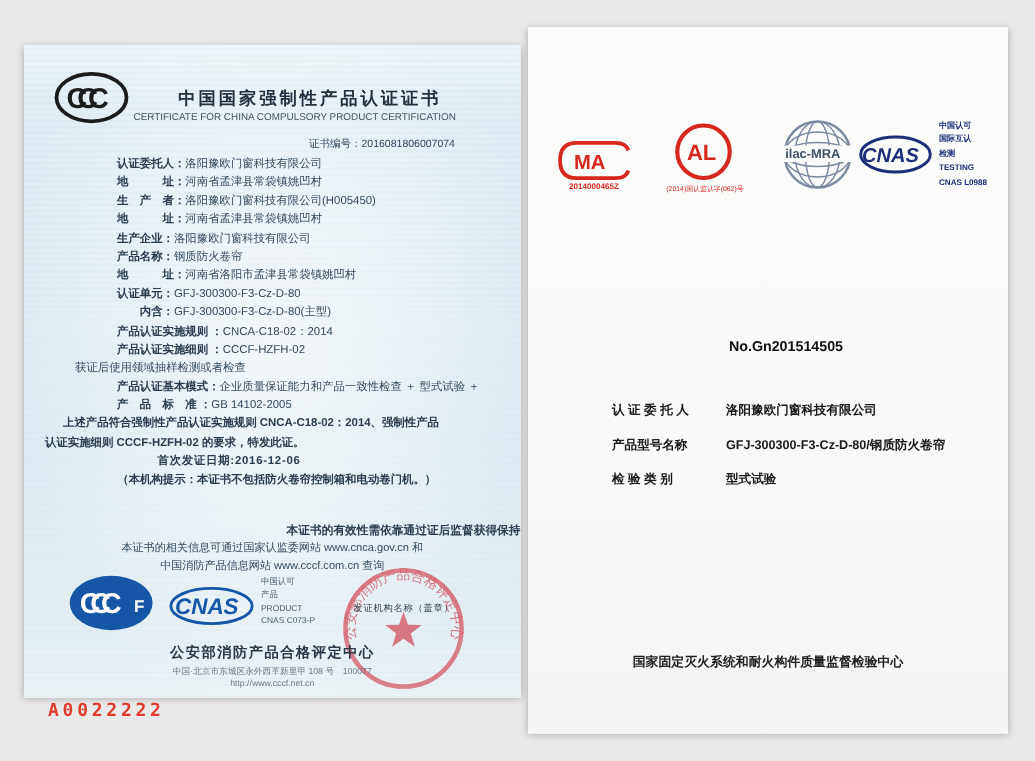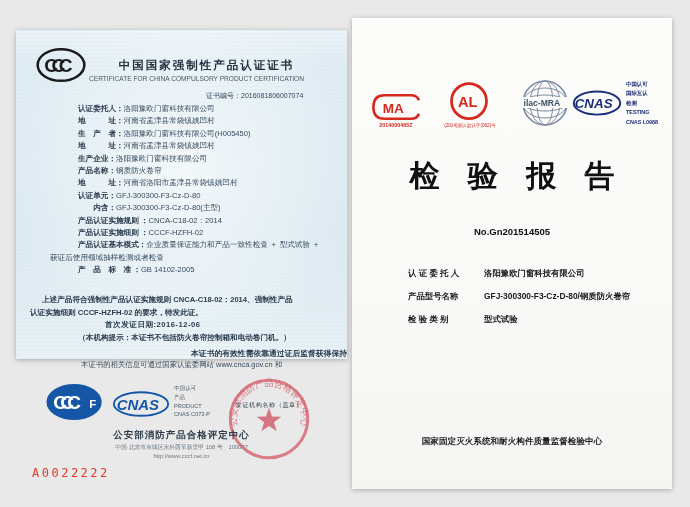--- a/index.html
+++ b/index.html
@@ -2,21 +2,21 @@
 <html><head>
 <meta charset="utf-8">
 <style>
   * { margin:0; padding:0; box-sizing:border-box; }
   html,body { width:690px; height:507px; overflow:hidden; }
   body { font-family:"Liberation Sans","DejaVu Sans",sans-serif; background:#e9e9e9; }
   .canvas { position:relative; width:690px; height:507px; background:#e9e9e9; }
 
   .cert { position:absolute; box-shadow:0 1px 5px rgba(0,0,0,.28); }
   .cert-left {
-    left:16px; top:30px; width:331px; height:329px;
+    left:16px; top:30px; width:331px; height:435px;
     background:
       radial-gradient(ellipse at 50% 45%, rgba(255,255,255,.55), rgba(205,226,238,.30) 75%),
       repeating-linear-gradient(0deg, rgba(150,190,212,.10) 0 1px, transparent 1px 4px),
       linear-gradient(180deg,#f8fafb 0%, #eaf2f6 10%, #e4eef3 60%, #eef4f6 92%, #f7f9f9 100%);
     color:#33475a;
   }
   .cert-right {
     left:352px; top:18px; width:320px; height:471px;
     background:linear-gradient(180deg,#fcfcfb 0%, #f9f9f8 60%, #f5f5f3 100%);
     color:#1c1c1c;
@@ -28,50 +28,50 @@
   .l-title { left:58px; right:8px; top:28px; text-align:center; font-size:11.5px; font-weight:bold; letter-spacing:2px; color:#23313f; }
   .l-sub   { left:34px; right:4px; top:45px; text-align:center; font-size:6.6px; color:#46555f; }
   .l-certno{ left:190px; top:61px; font-size:7px; color:#33475a; }
 
   .l-body  { left:14px; top:73px; right:8px; font-size:7.6px; }
   .l-body .ln { height:12.4px; line-height:12.4px; white-space:nowrap; padding-left:28px; }
   .l-body .ln.outdent { padding-left:0; }
   .l-body .lab { font-weight:bold; color:#2b3c4e; white-space:pre;margin-left:20px; }
   .l-body .val { color:#35495c; white-space:pre; }
   .l-body .stmt { height:12.4px; line-height:12.4px; font-weight:bold; color:#2b3c4e; white-space:nowrap; }
-  .l-body .stmt.first { padding-left:12px;margin-top:18px; }
+  .l-body .stmt.first { padding-left:12px; }
   .l-body .dateline { height:12.4px; line-height:12.4px; font-weight:bold; color:#2b3c4e; white-space:nowrap; }
   .l-body .dateline.first { padding-left:75px; letter-spacing:.5px; }
   .l-body .noteline { height:12.4px; line-height:12.4px; text-align:center; color:#2b3c4e; font-weight:bold; white-space:nowrap; }
 
   .l-f1 { left:0; top:318px; width:100%; text-align:right; font-size:7.8px; font-weight:bold; color:#2b3c4e; }
   .l-f2 { left:0; top:330px; width:100%; text-align:center; font-size:7.4px; color:#35495c; }
   .l-f3 { left:0; top:342px; width:100%; text-align:center; font-size:7.4px; color:#35495c; }
 
   .l-cccf { left:28px; top:352px; }
   .l-cnas { left:96px; top:357px; }
   .l-cnasblock { left:158px; top:354px; font-size:5.6px; line-height:8.8px; color:#4a5a68; }
   .l-stamp { left:210px; top:346px; }
   .l-stampcap { left:196px; top:371px; width:114px; text-align:center; font-size:6.2px; letter-spacing:.5px; color:#333f4c; }
   .l-org  { left:0; top:399px; width:100%; text-align:center; font-size:9.5px; font-weight:bold; letter-spacing:1px; color:#2c3a48; }
   .l-addr { left:0; top:413px; width:100%; text-align:center; font-size:5.8px; color:#6b7884; }
   .l-url  { left:0; top:423px; width:100%; text-align:center; font-size:5.8px; color:#6b7884; }
-  .l-serial { left:16px; top:436px; font-size:12px; font-weight:normal; letter-spacing:2.5px; color:#e03a2c; font-family:"DejaVu Sans Mono",monospace; }
+  .l-serial { left:16px; top:436px; font-size:12px; font-weight:bold; letter-spacing:2.5px; color:#e03a2c; font-family:"DejaVu Sans Mono",monospace; }
 
   
   .r-cma   { left:18px; top:74px; }
   .r-cmacap{ left:8px;  top:104px; width:72px; text-align:center; font-size:5.4px; font-weight:bold; color:#d7281e; }
   .r-al    { left:94px; top:62px; }
   .r-alcap { left:74px; top:105px; width:88px; text-align:center; font-size:4.6px; color:#d7281e; white-space:nowrap; }
   .r-ilac  { left:168px; top:60px; }
   .r-cnas  { left:220px; top:66px; }
   .r-cnasblock { left:274px; top:62px; font-size:5.4px; line-height:9.4px; font-weight:bold; color:#1c2e78; }
 
   .r-title { left:0; top:138px; width:100%; text-align:center; font-size:30px; font-weight:bold; color:#101010; letter-spacing:10px; padding-left:10px; }
-  .r-no    { left:0; top:208px; width:100%; text-align:center; font-size:9.5px; font-weight:bold; color:#101010; }
+  .r-no    { left:12px; top:208px; width:100%; text-align:center; font-size:9.5px; font-weight:bold; color:#101010; }
 
   .r-fields { left:56px; top:250px; font-size:8.4px; }
   .r-fields .frow { height:23px; white-space:nowrap; }
   .r-fields .flab { display:inline-block; width:76px; font-weight:bold; color:#1a1a1a; white-space:pre; }
   .r-fields .fval { font-weight:bold; color:#1a1a1a; white-space:pre; }
 
   .r-footer { left:0; top:418px; width:100%; text-align:center; font-size:8.6px; font-weight:bold; color:#1f1f1f; }
 
   svg text { font-family:"Liberation Sans","DejaVu Sans",sans-serif; }
   .ccc-txt  { font-weight:bold; letter-spacing:-8px; }
@@ -98,31 +98,32 @@
       <div class="ln"><span class="lab">地　　　址：</span><span class="val">河南省孟津县常袋镇姚凹村</span></div>
       <div class="ln"><span class="lab">生　产　者：</span><span class="val">洛阳豫欧门窗科技有限公司(H005450)</span></div>
       <div class="ln"><span class="lab">地　　　址：</span><span class="val">河南省孟津县常袋镇姚凹村</span></div>
       <div class="ln"><span class="lab">生产企业：</span><span class="val">洛阳豫欧门窗科技有限公司</span></div>
       <div class="ln"><span class="lab">产品名称：</span><span class="val">钢质防火卷帘</span></div>
       <div class="ln"><span class="lab">地　　　址：</span><span class="val">河南省洛阳市孟津县常袋镇姚凹村</span></div>
       <div class="ln"><span class="lab">认证单元：</span><span class="val">GFJ-300300-F3-Cz-D-80</span></div>
       <div class="ln"><span class="lab">　　内含：</span><span class="val">GFJ-300300-F3-Cz-D-80(主型)</span></div>
       <div class="ln"><span class="lab">产品认证实施规则 ：</span><span class="val">CNCA-C18-02：2014</span></div>
       <div class="ln"><span class="lab">产品认证实施细则 ：</span><span class="val">CCCF-HZFH-02</span></div>
+      <div class="ln outdent"><span class="lab"></span><span class="val">获证后使用领域抽样检测或者检查</span></div>
       <div class="ln"><span class="lab">产品认证基本模式：</span><span class="val">企业质量保证能力和产品一致性检查 ＋ 型式试验 ＋</span></div>
-      <div class="ln outdent"><span class="lab"></span><span class="val">获证后使用领域抽样检测或者检查</span></div>
       <div class="ln"><span class="lab">产　品　标　准 ：</span><span class="val">GB 14102-2005</span></div>
       <div class="stmt first">上述产品符合强制性产品认证实施规则 CNCA-C18-02：2014、强制性产品</div>
       <div class="stmt">认证实施细则 CCCF-HZFH-02 的要求，特发此证。</div>
       <div class="dateline first">首次发证日期:2016-12-06</div>
       <div class="noteline">（本机构提示：本证书不包括防火卷帘控制箱和电动卷门机。）</div>
     </div>
 
     <div class="abs l-f1">本证书的有效性需依靠通过证后监督获得保持</div>
     <div class="abs l-f2">本证书的相关信息可通过国家认监委网站 www.cnca.gov.cn 和</div>
+    <div class="abs l-f3">中国消防产品信息网站 www.cccf.com.cn 查询</div>
 
     <svg class="abs l-cccf" width="64" height="40" viewBox="0 0 66 42">
       <ellipse cx="31" cy="21" rx="29" ry="19" fill="#1557a6"></ellipse>
       <text x="9" y="28" font-size="20" fill="#ffffff" class="cccf-txt">CCC</text>
       <text x="47" y="27" font-size="12" font-weight="bold" fill="#ffffff">F</text>
     </svg>
 
     <svg class="abs l-cnas" width="58" height="34" viewBox="0 0 62 36">
       <ellipse cx="31" cy="18" rx="29" ry="12.5" fill="none" stroke="#1557a6" stroke-width="2"></ellipse>
       <text x="5" y="24" font-size="16" font-weight="bold" font-style="italic" fill="#1557a6">CNAS</text>
@@ -181,21 +182,20 @@
     </svg>
 
     <div class="abs r-cnasblock">
       <div>中国认可</div>
       <div>国际互认</div>
       <div>检测</div>
       <div>TESTING</div>
       <div>CNAS L0988</div>
     </div>
 
-    <div class="abs r-title">检 验 报 告</div>
     <div class="abs r-no">No.Gn201514505</div>
 
     <div class="abs r-fields">
       <div class="frow"><span class="flab">认 证 委 托 人</span><span class="fval">洛阳豫欧门窗科技有限公司</span></div>
       <div class="frow"><span class="flab">产品型号名称</span><span class="fval">GFJ-300300-F3-Cz-D-80/钢质防火卷帘</span></div>
       <div class="frow"><span class="flab">检 验 类 别</span><span class="fval">型式试验</span></div>
     </div>
 
     <div class="abs r-footer">国家固定灭火系统和耐火构件质量监督检验中心</div>
   </div>

